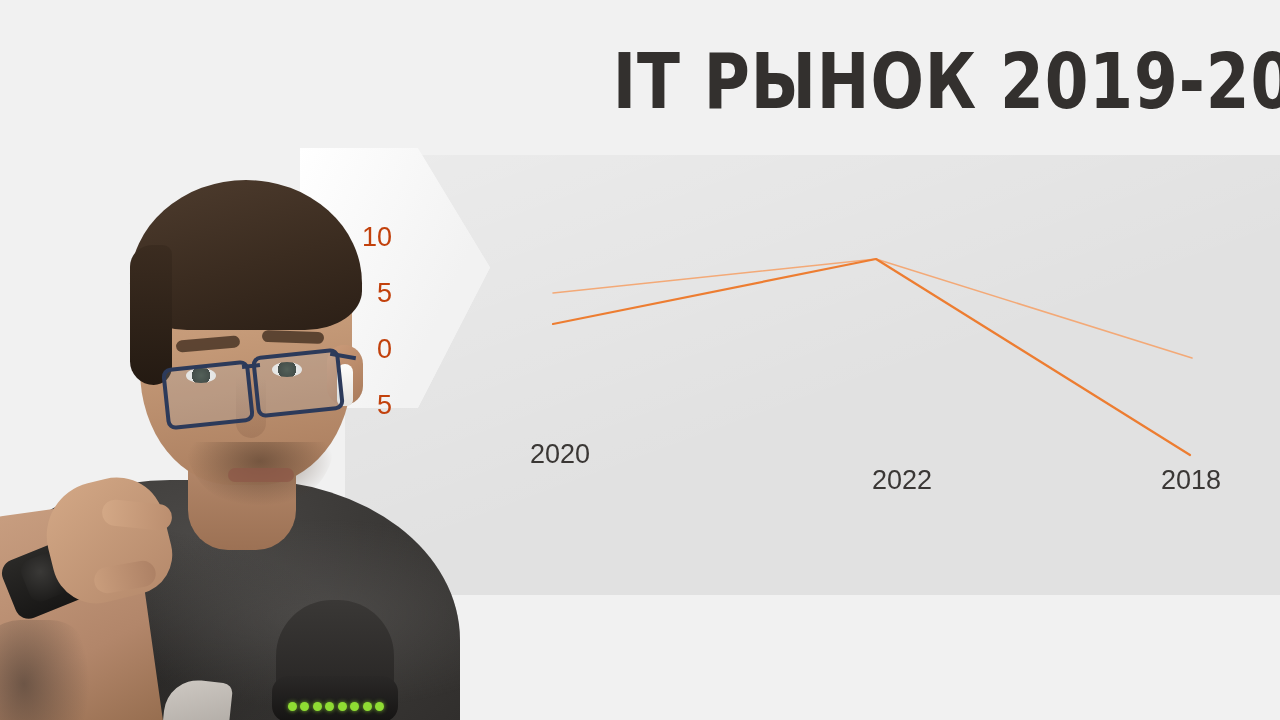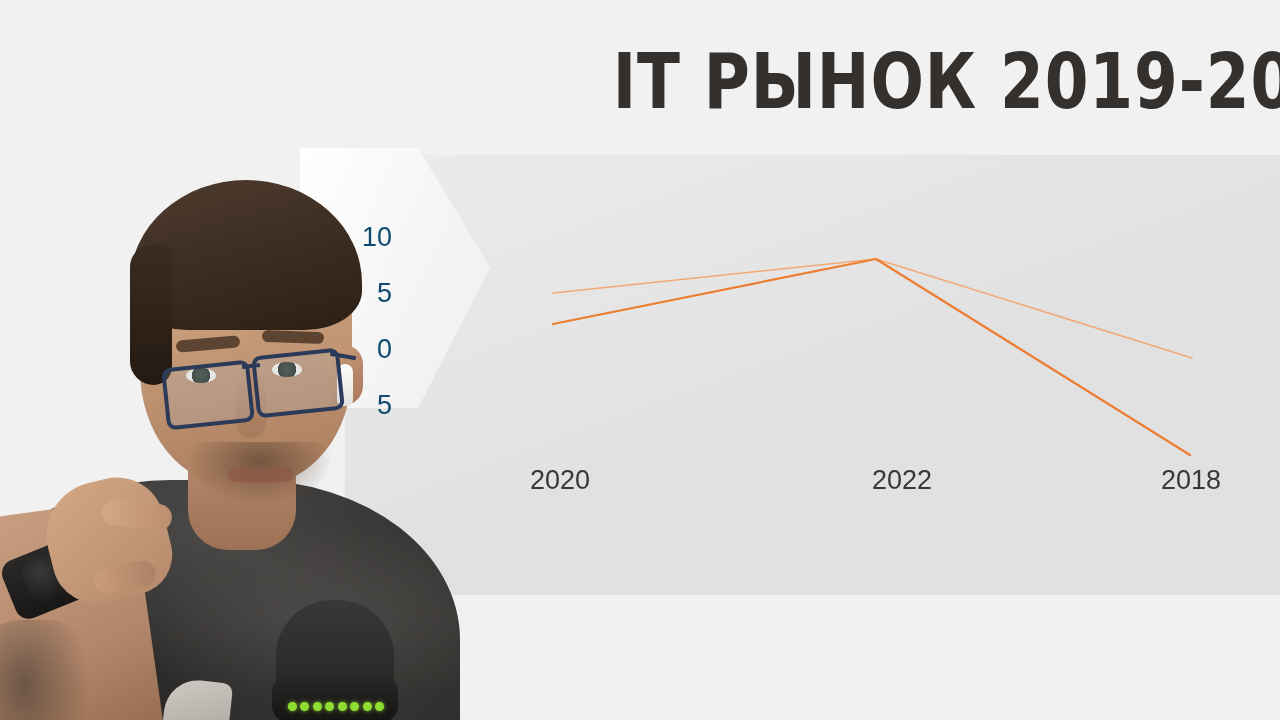--- a/index.html
+++ b/index.html
@@ -46,21 +46,21 @@
     letter-spacing:1px;
     line-height:1;
     transform:scaleX(.92);
     transform-origin:right center;
     white-space:nowrap;
   }
 
   
   .ytick{
     position:absolute;
-    color:#0c4a6e;
+    color:#c2410c;
     font-size:27px;
     font-weight:400;
     text-align:right;
     width:52px;
     line-height:1;
   }
   .xtick{
     position:absolute;
     color:#3a3735;
     font-size:27px;
@@ -247,21 +247,21 @@
   <div class="chevron"></div>
   <div class="chevron2"></div>
 
   <div class="title">IT РЫНОК 2019-2025</div>
 
   <div class="ytick" style="left:340px;top:224px;">10</div>
   <div class="ytick" style="left:340px;top:280px;">5</div>
   <div class="ytick" style="left:340px;top:336px;">0</div>
   <div class="ytick" style="left:340px;top:392px;">5</div>
 
-  <div class="xtick" style="left:560px;top:467px;">2020</div>
+  <div class="xtick" style="left:560px;top:441px;">2020</div>
   <div class="xtick" style="left:902px;top:467px;">2022</div>
   <div class="xtick" style="left:1191px;top:467px;">2018</div>
 
   <svg class="plot" viewBox="0 0 1280 720">
     <polyline id="line-series-1" fill="none" stroke="#f3a977" stroke-width="1.6" stroke-linecap="round" stroke-linejoin="round" points="553,293 876,259 1192,358"></polyline>
     <polyline id="line-series-2" fill="none" stroke="#ed7d31" stroke-width="2.2" stroke-linecap="round" stroke-linejoin="round" points="553,324 876,259 1190,455"></polyline>
   </svg>
 
   <div class="person">
     <div class="p-shoulders">

